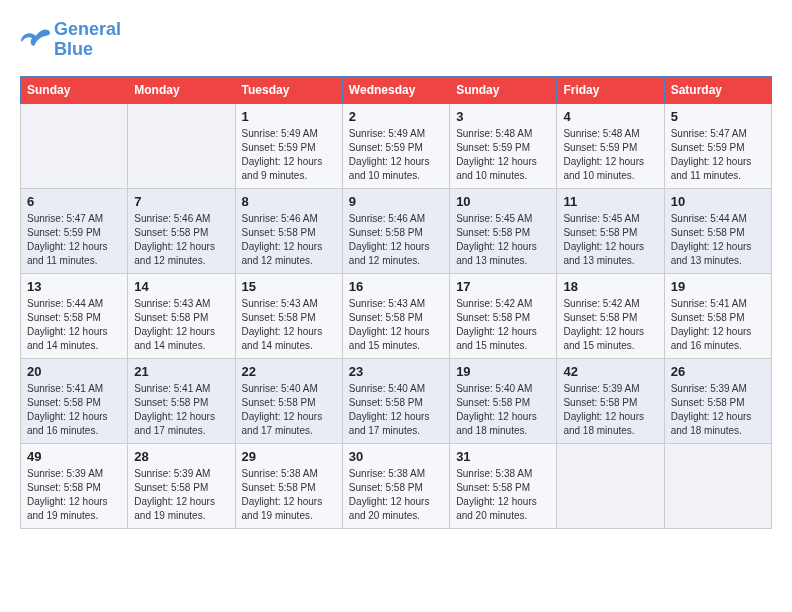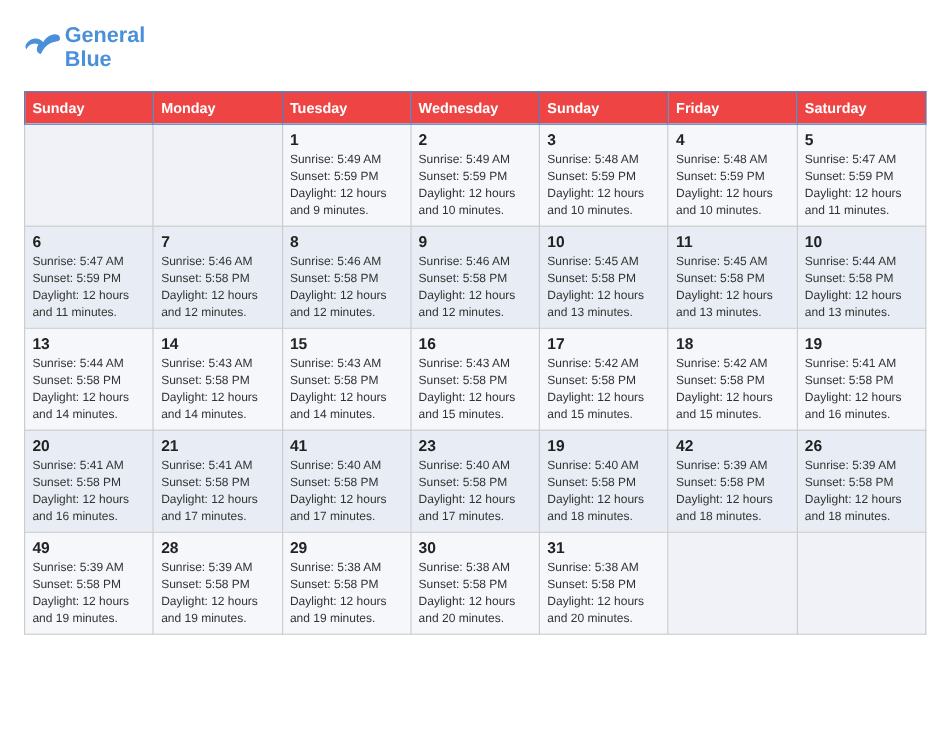--- a/index.html
+++ b/index.html
@@ -214,21 +214,21 @@
       <tr>
         <td>
           <div class="day-number">20</div>
           <div class="day-info">Sunrise: 5:41 AM<br>Sunset: 5:58 PM<br>Daylight: 12 hours and 16 minutes.</div>
         </td>
         <td>
           <div class="day-number">21</div>
           <div class="day-info">Sunrise: 5:41 AM<br>Sunset: 5:58 PM<br>Daylight: 12 hours and 17 minutes.</div>
         </td>
         <td>
-          <div class="day-number">41</div>
+          <div class="day-number">22</div>
           <div class="day-info">Sunrise: 5:40 AM<br>Sunset: 5:58 PM<br>Daylight: 12 hours and 17 minutes.</div>
         </td>
         <td>
           <div class="day-number">23</div>
           <div class="day-info">Sunrise: 5:40 AM<br>Sunset: 5:58 PM<br>Daylight: 12 hours and 17 minutes.</div>
         </td>
         <td>
           <div class="day-number">19</div>
           <div class="day-info">Sunrise: 5:40 AM<br>Sunset: 5:58 PM<br>Daylight: 12 hours and 18 minutes.</div>
         </td>

